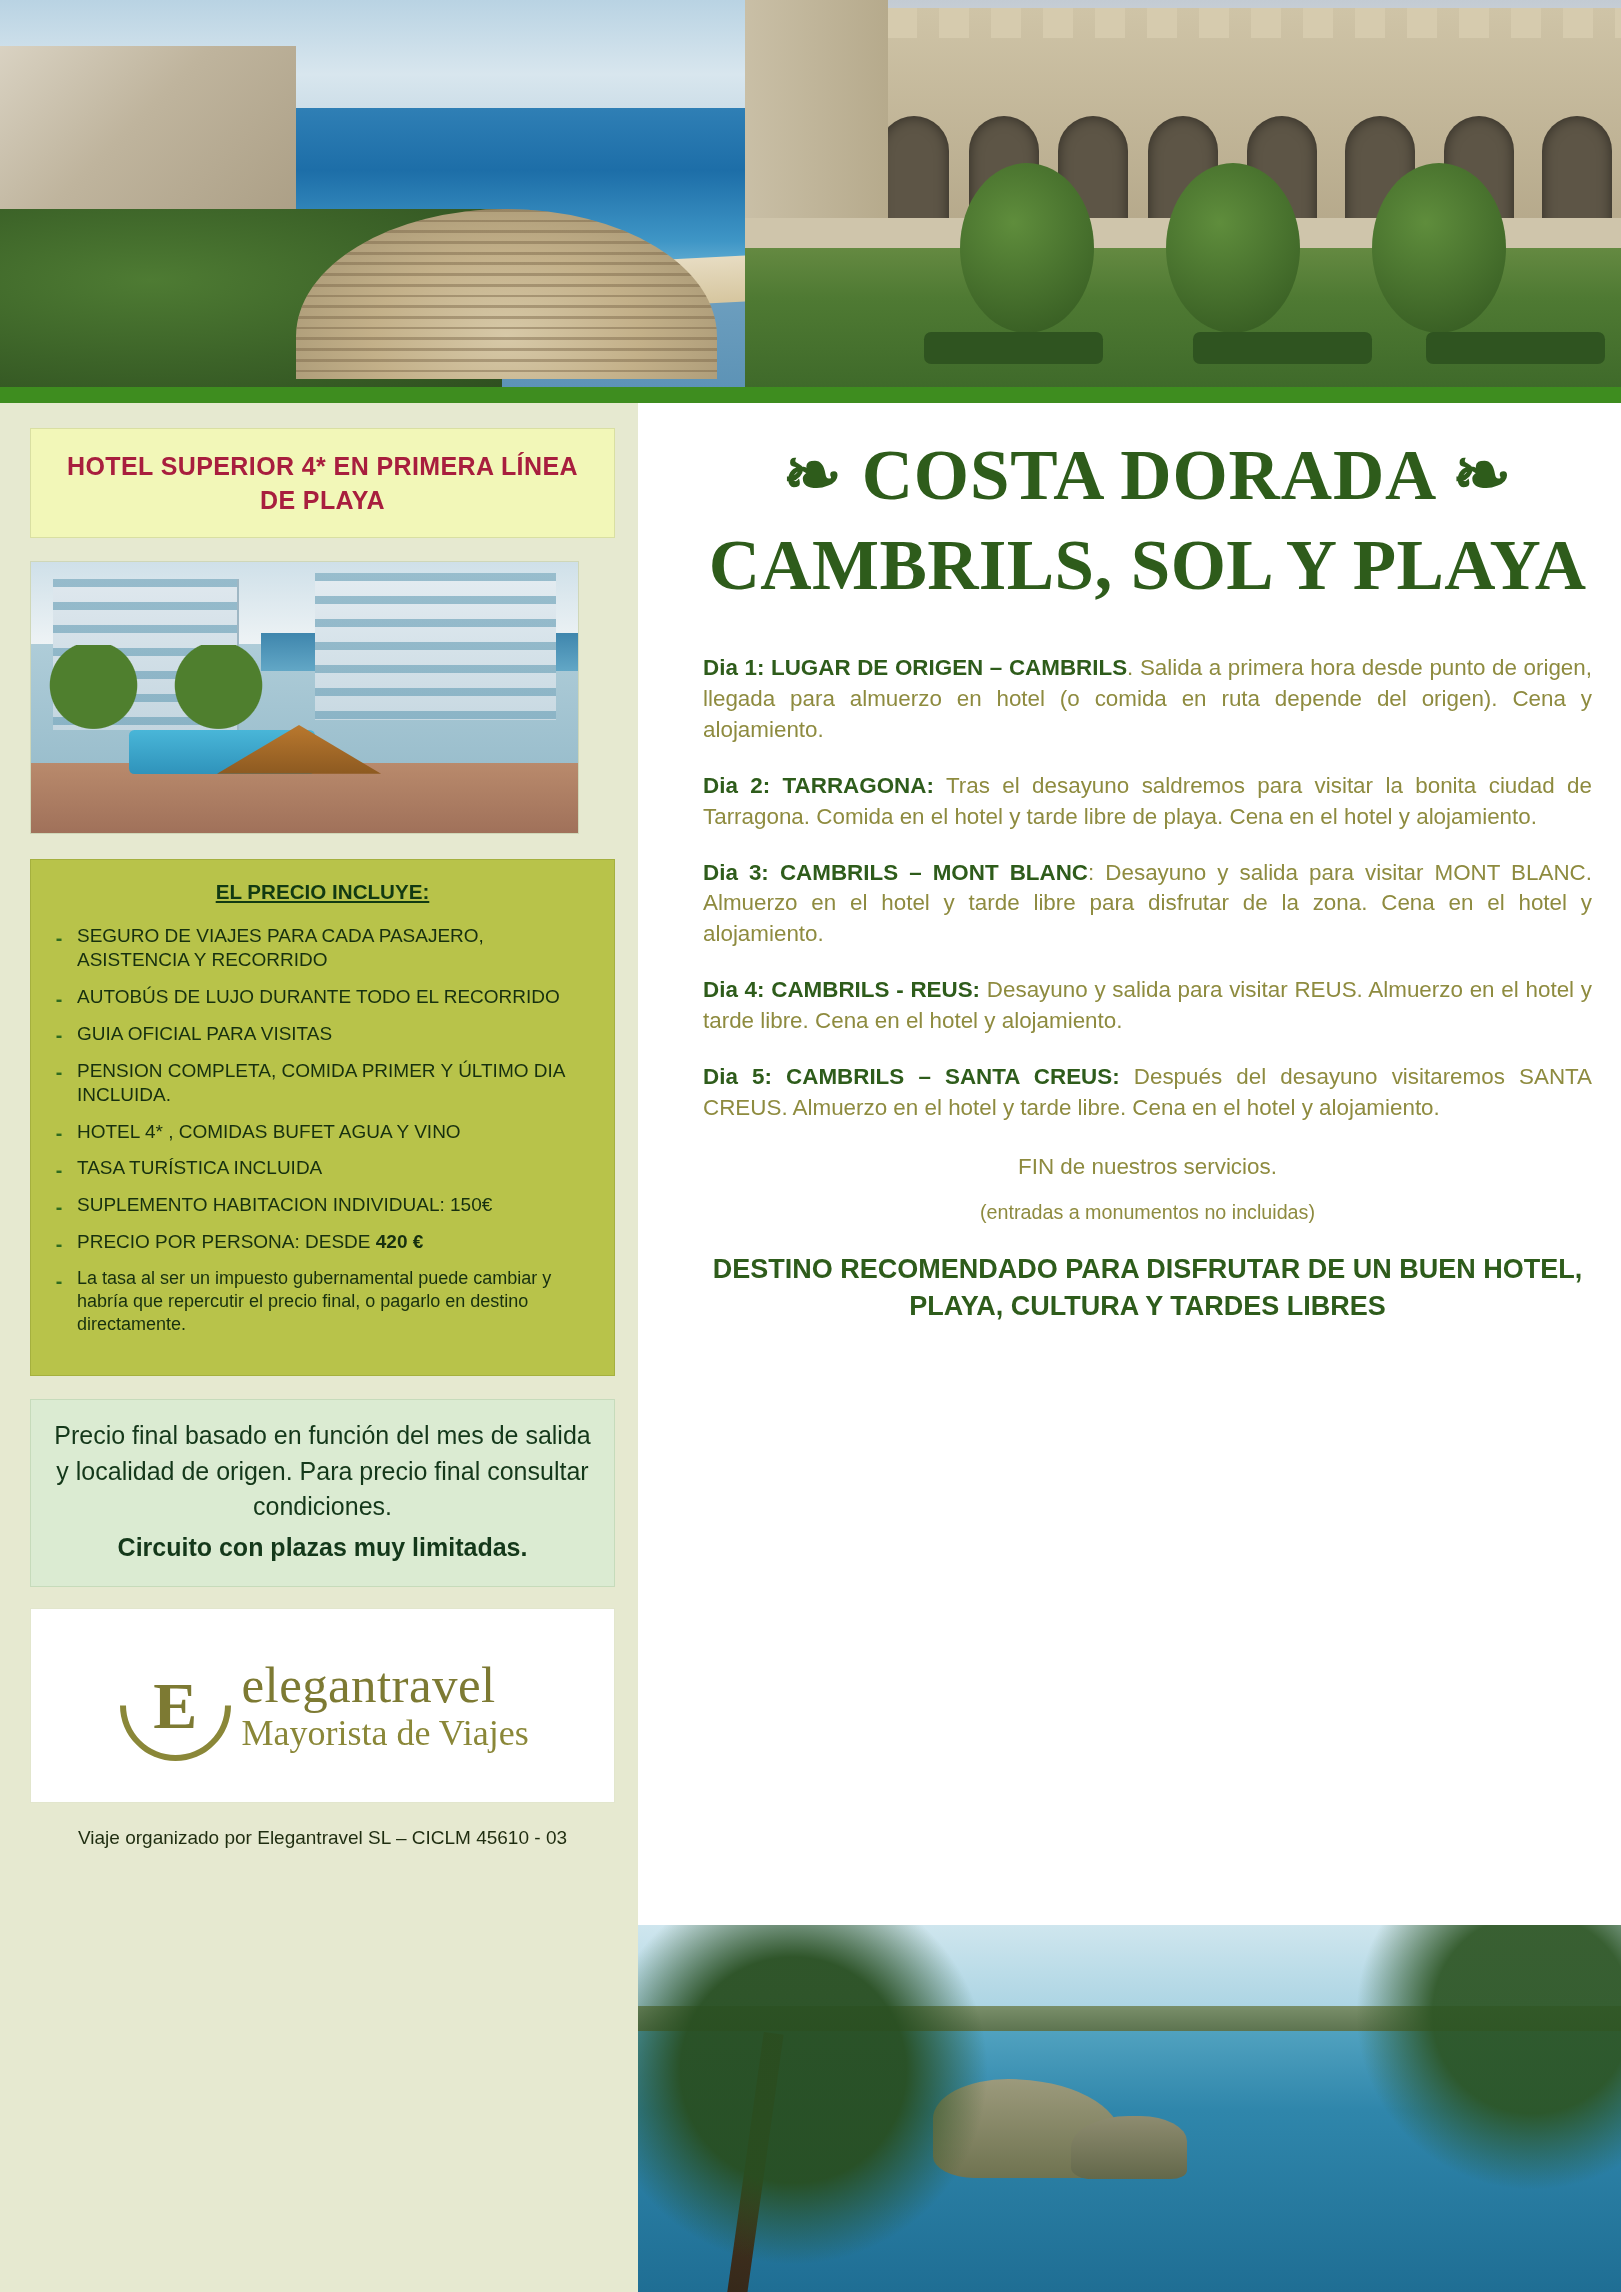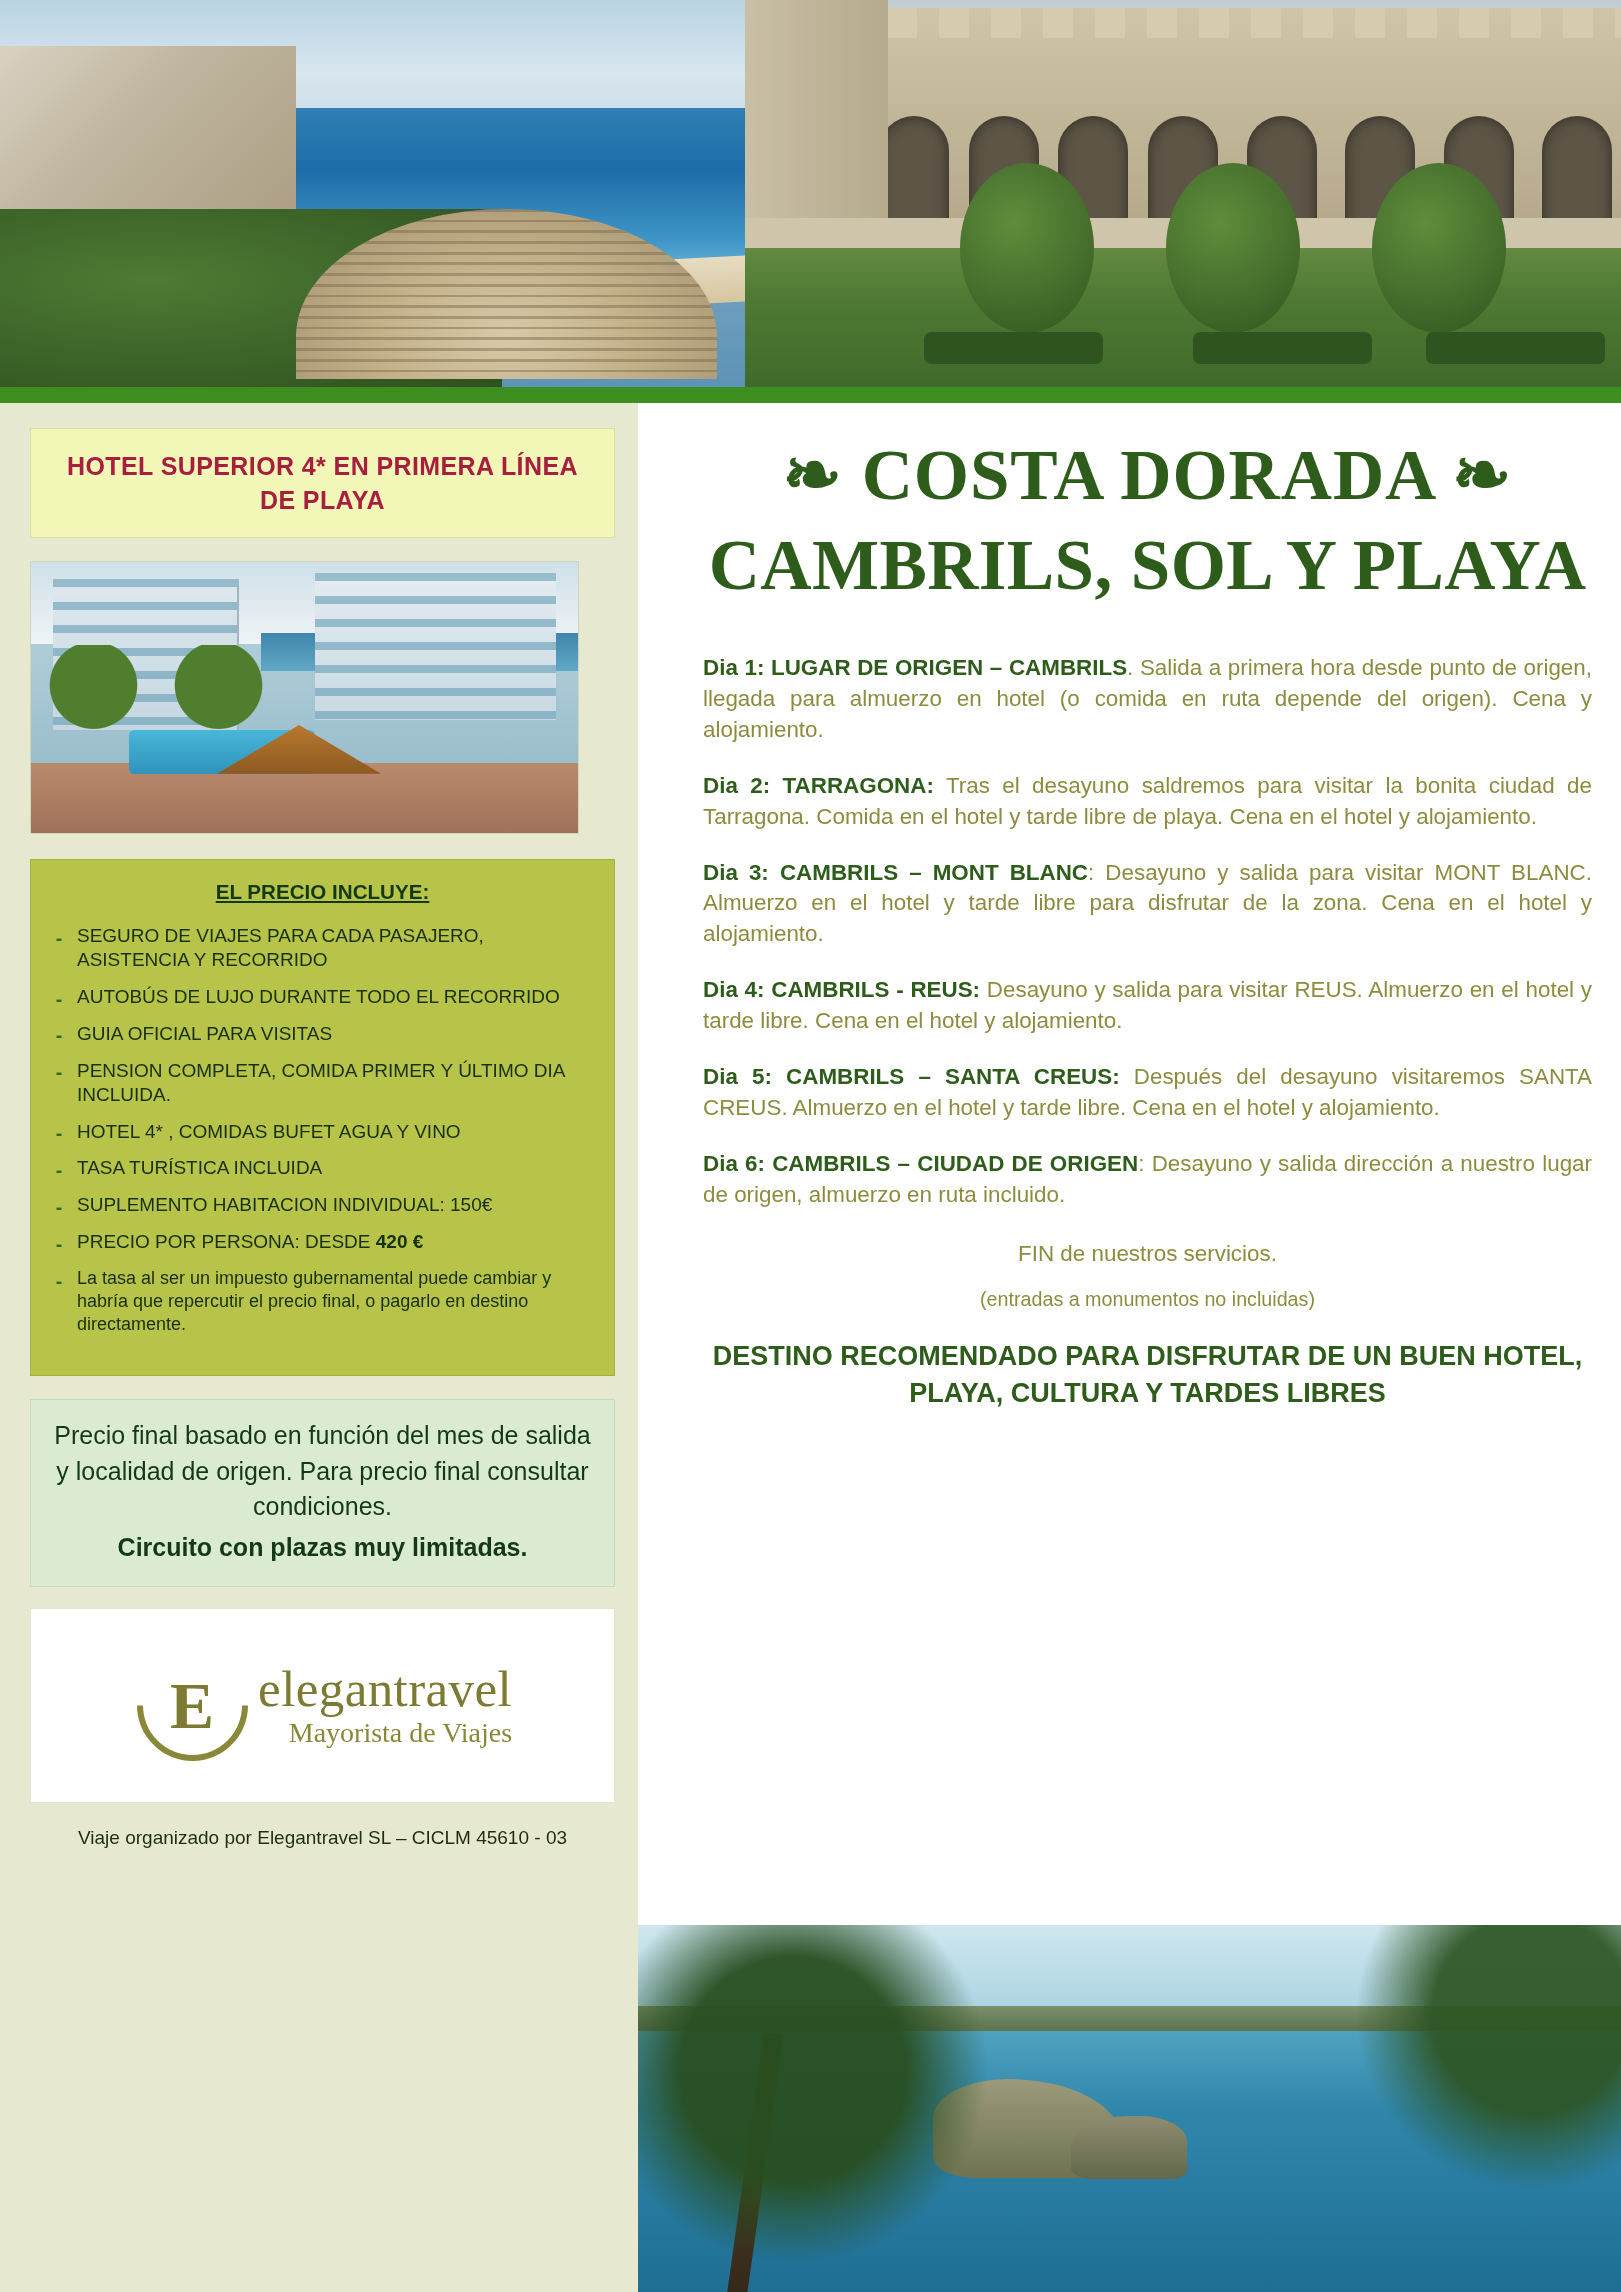--- a/index.html
+++ b/index.html
@@ -214,21 +214,21 @@
     border-top-color: transparent; border-right-color: transparent;
     transform: rotate(-45deg);
   }
   .logo-txt { line-height: 1; }
   .logo-txt .l1 {
     font-family: "Liberation Serif", serif;
     font-size: 51px; color: #7d7a33; letter-spacing: 0.4px;
   }
   .logo-txt .l2 {
     font-family: "Liberation Serif", serif;
-    font-size: 28px; color: #8a8738; text-align: right; margin-top: 3.6px;
+    font-size: 36px; color: #8a8738; text-align: right; margin-top: 3.6px;
   }
 
   .organizer {
     margin-top: 21.5px;
     text-align: center;
     font-size: 19px;
     color: #1f2d10;
     line-height: 1.4;
   }
 
@@ -437,23 +437,20 @@
       </p>
       <p class="day">
         <span class="lead">Dia 3: CAMBRILS – MONT BLANC</span><span>: Desayuno y salida para visitar MONT BLANC. Almuerzo en el hotel y tarde libre para disfrutar de la zona. Cena en el hotel y alojamiento.</span>
       </p>
       <p class="day">
         <span class="lead">Dia 4: CAMBRILS - REUS:</span><span>  Desayuno y salida para visitar REUS. Almuerzo en el hotel y tarde libre. Cena en el hotel y alojamiento.</span>
       </p>
       <p class="day">
         <span class="lead">Dia 5: CAMBRILS – SANTA CREUS:</span><span>  Después del desayuno visitaremos SANTA CREUS. Almuerzo en el hotel y tarde libre. Cena en el hotel y alojamiento.</span>
       </p>
-      <p class="day">
-        <span class="lead">Dia 6: CAMBRILS – CIUDAD DE ORIGEN</span><span>: Desayuno y salida dirección a nuestro lugar de origen, almuerzo en ruta incluido.</span>
-      </p>
     </div>
 
     <div class="fin">FIN de nuestros servicios.</div>
     <div class="paren">(entradas a monumentos no incluidas)</div>
     <div class="recomendado">DESTINO RECOMENDADO PARA DISFRUTAR DE UN BUEN HOTEL, PLAYA, CULTURA Y TARDES LIBRES</div>
   </div>
 
   <div class="bottom-photo">
     <div class="bp-sky"></div>
     <div class="bp-sea"></div>

